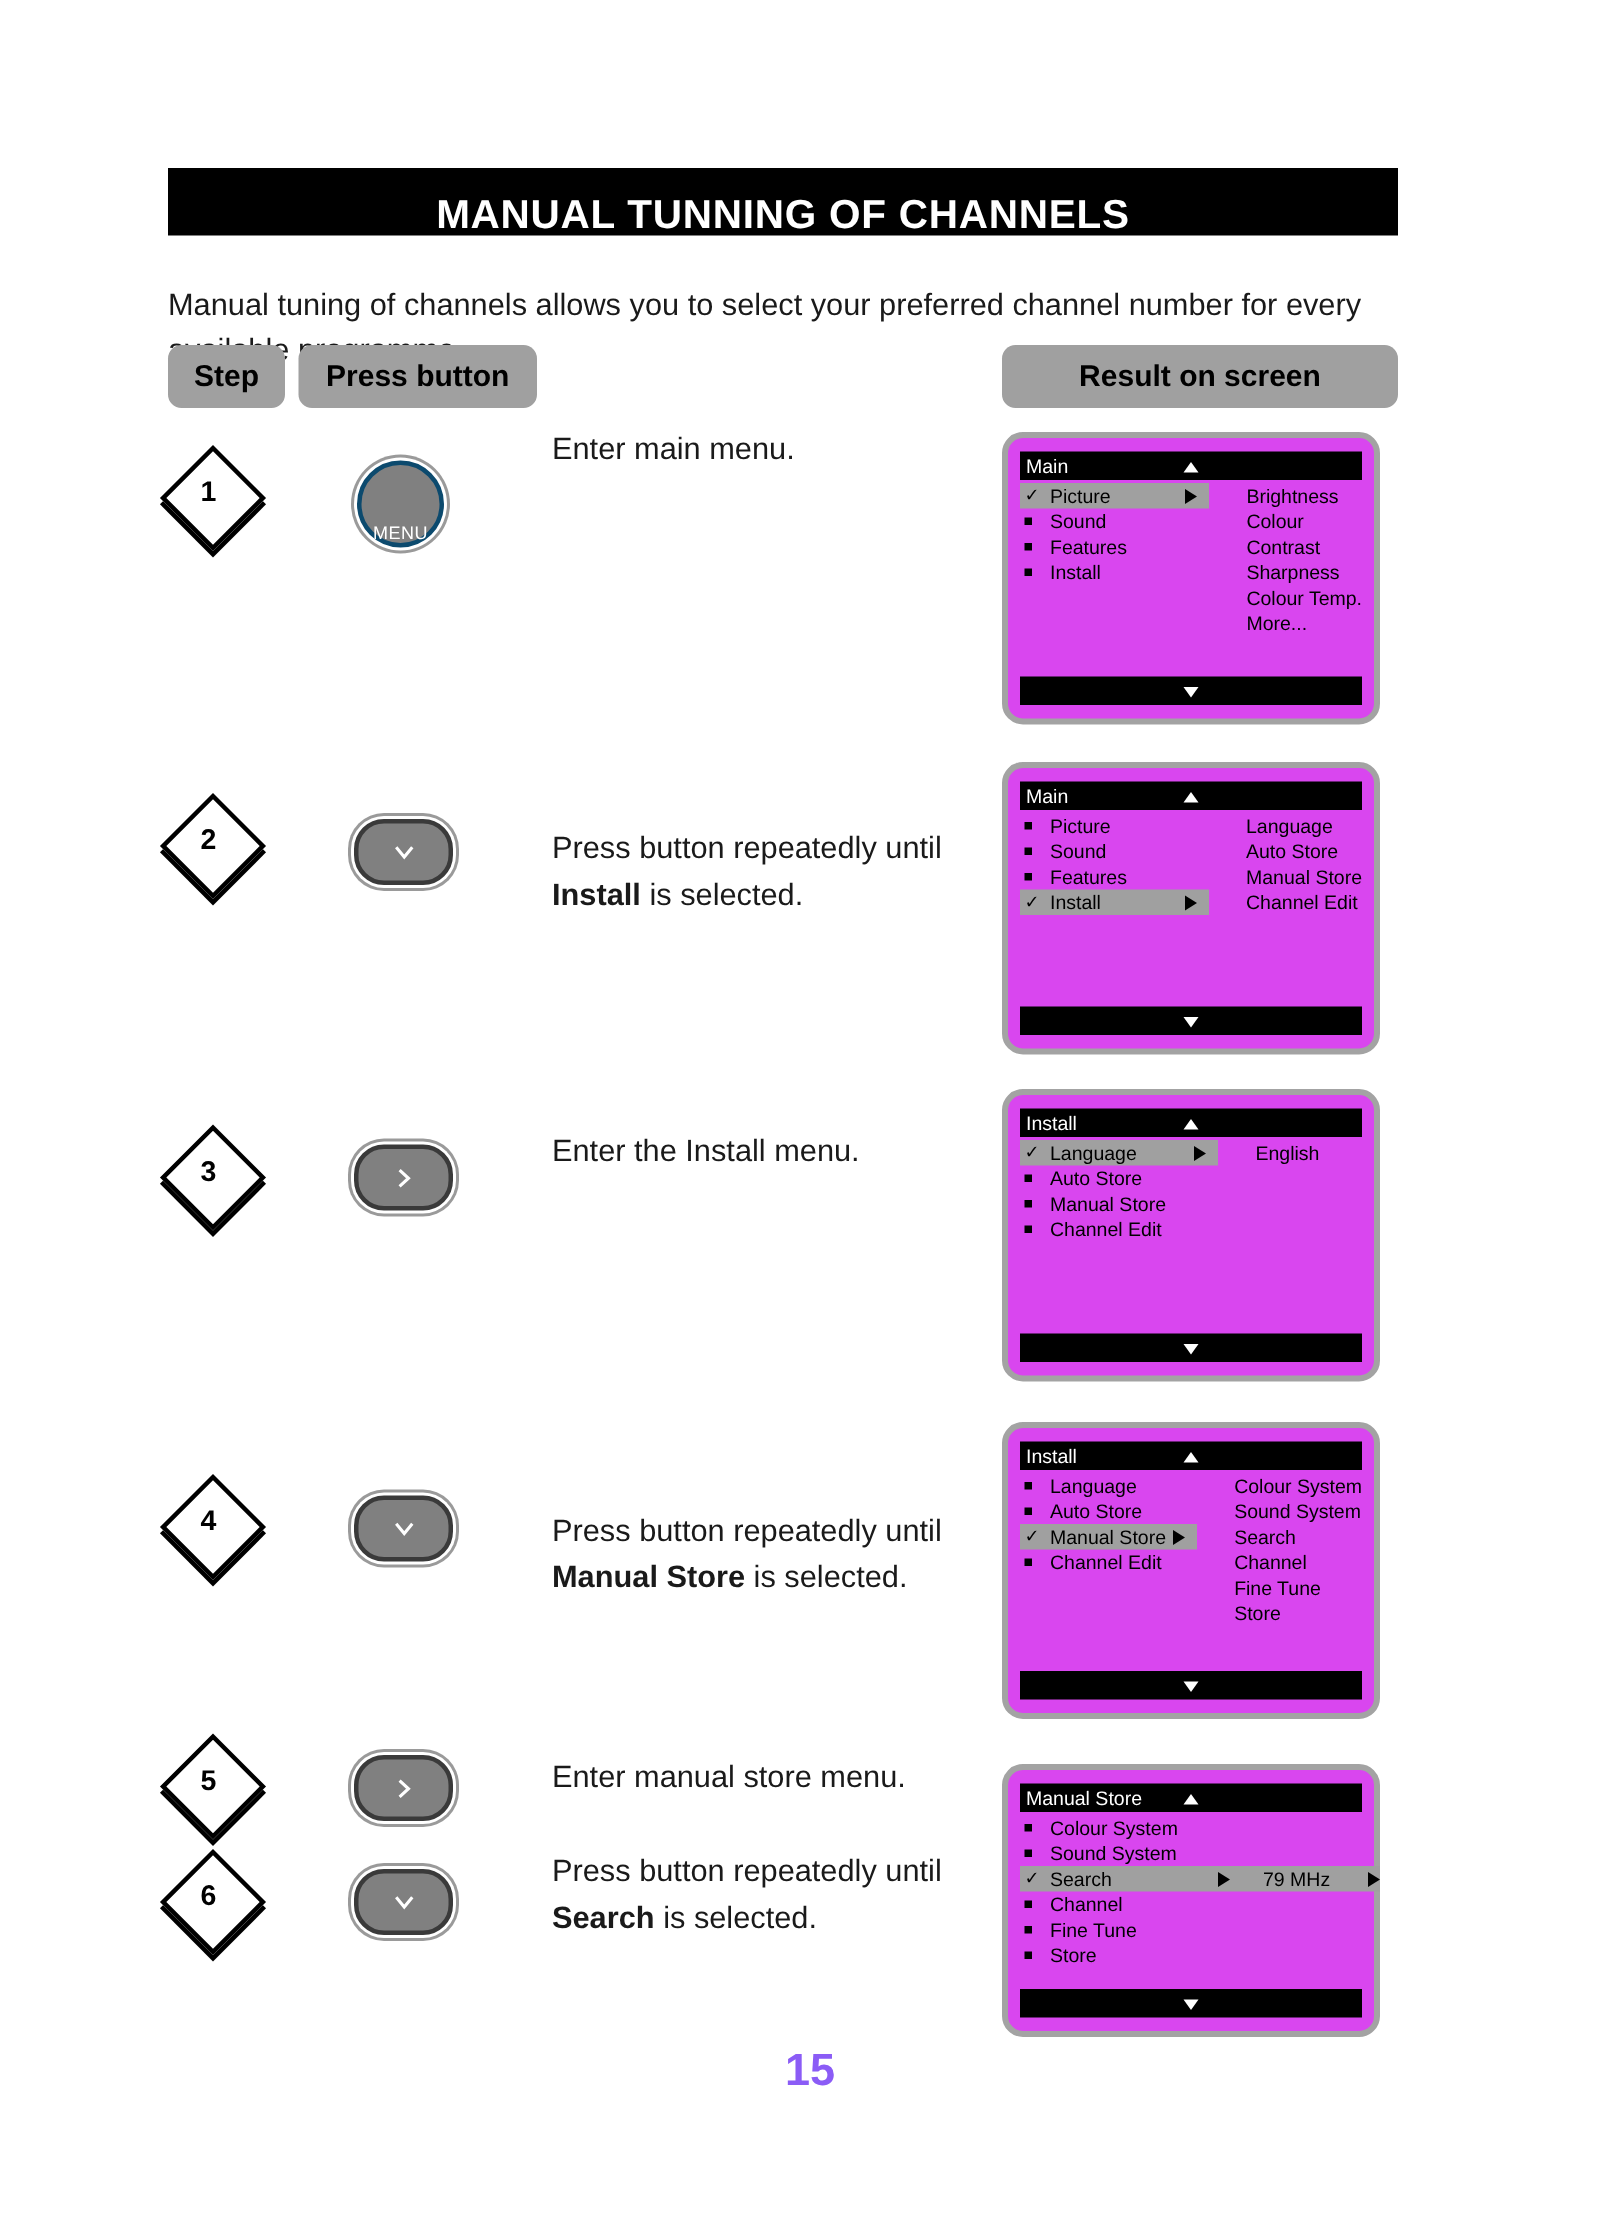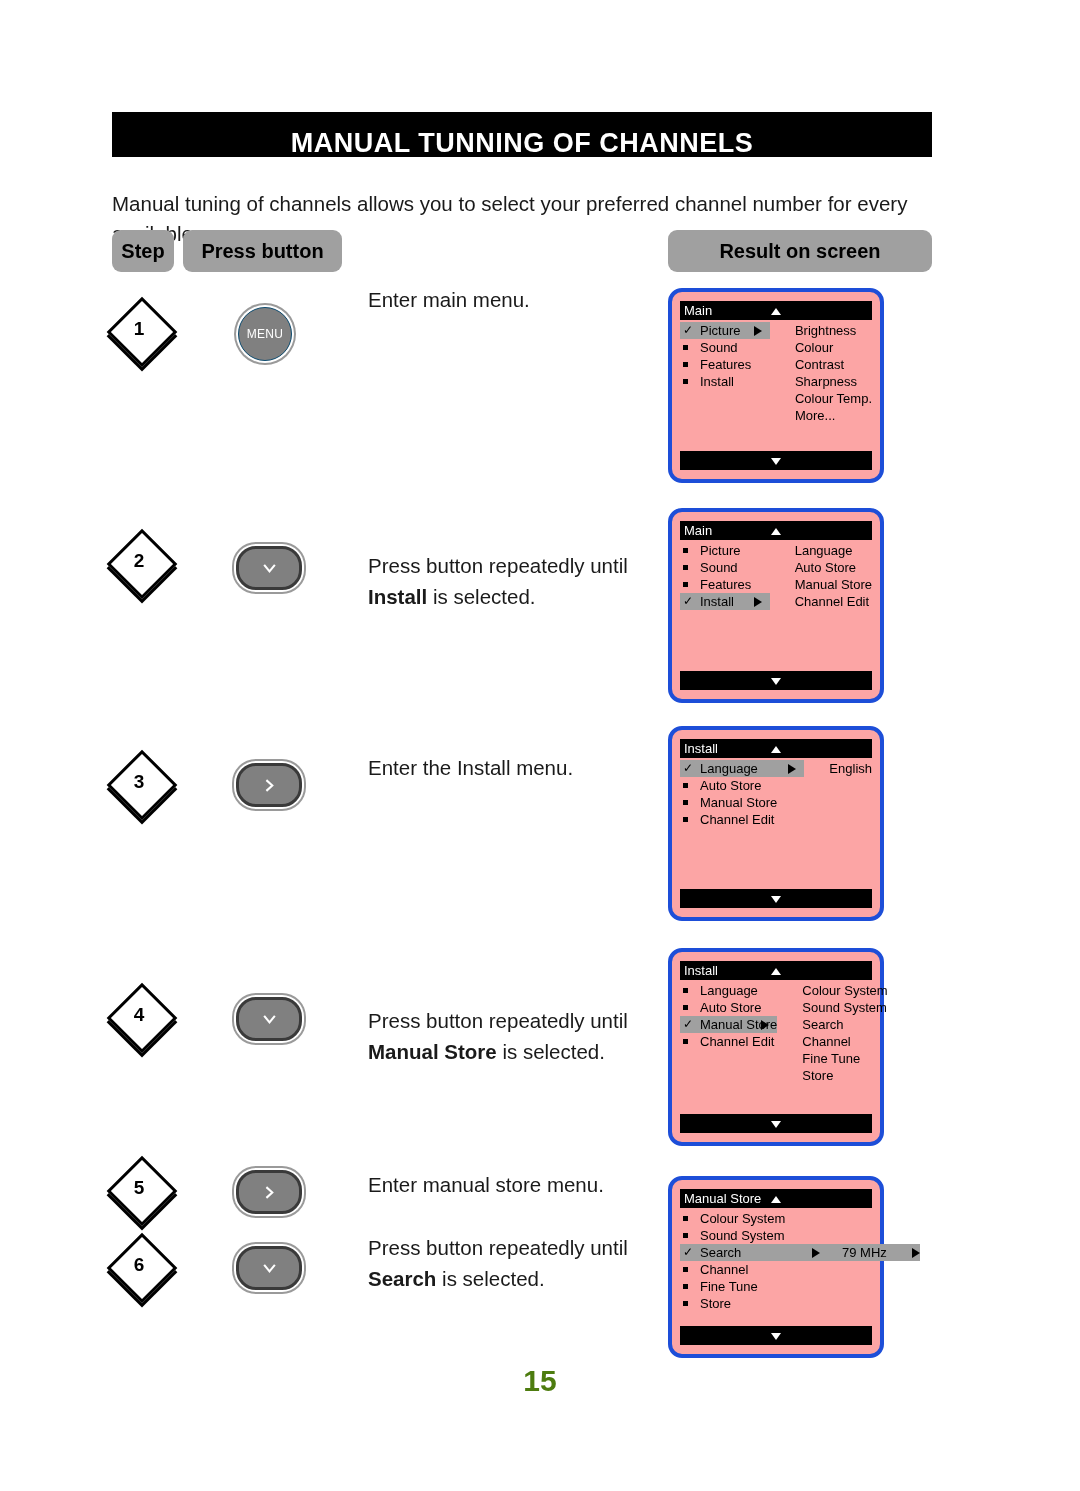--- a/index.html
+++ b/index.html
@@ -61,21 +61,21 @@
     height: 42px;
     display: flex;
     align-items: center;
     justify-content: center;
     font-size: 20px;
     font-weight: bold;
     color: #000000;
     padding: 0 18px;
     box-sizing: border-box;
   }
-  .tab-step { width: 62px; padding: 0; }
+  .tab-step { width: 78px; padding: 0; }
   .tab-press { width: 159px; padding: 0; }
   .tab-result {
     position: absolute;
     left: 668px;
     top: 230px;
     width: 264px;
     height: 42px;
     background: #a0a0a0;
     border-radius: 9px;
     display: flex;
@@ -116,24 +116,24 @@
   }
   .diamond-wrap { position: absolute; width: 50px; height: 50px; }
 
   
   .btn-menu {
     position: absolute;
     width: 52px;
     height: 52px;
     border-radius: 50%;
     background: #808080;
-    border: 1px solid #0c4a6e;
+    border: 3px solid #0c4a6e;
     box-shadow: 0 0 0 2px #ffffff, 0 0 0 4px #9a9a9a;
     display: flex;
-    align-items: center;
+    align-items: flex-end;
     justify-content: center;
     color: #ffffff;
     font-size: 12px;
     font-weight: normal;
     letter-spacing: 0.3px;
   }
   .btn-pill {
     position: absolute;
     width: 60px;
     height: 38px;
@@ -157,23 +157,23 @@
     font-size: 20.5px;
     line-height: 31px;
     color: #1a1a1a;
     width: 300px;
   }
   .instr b { font-weight: bold; }
 
   
   .tv {
     position: absolute;
-    width: 216px;
-    background: #fca5a5;
-    border: 4px solid #1d4ed8;
+    width: 252px;
+    background: #d946ef;
+    border: 4px solid #a3a3a3;
     border-radius: 14px;
     box-sizing: border-box;
     padding: 9px 8px 9px 8px;
   }
   .tv-inner {
     position: relative;
     width: 100%;
     height: 100%;
     display: flex;
     flex-direction: column;
@@ -312,21 +312,21 @@
 
   
   .page-number {
     position: absolute;
     left: 0;
     top: 1364px;
     width: 1080px;
     text-align: center;
     font-size: 30px;
     font-weight: bold;
-    color: #4d7c0f;
+    color: #8b5cf6;
   }
 </style>
 </head>
 <body>
 
 <div class="title-banner">
   <span class="title-text">MANUAL TUNNING OF CHANNELS</span>
 </div>
 
 <p class="intro">Manual tuning of channels allows you to select your preferred channel number for every available programme.</p>

